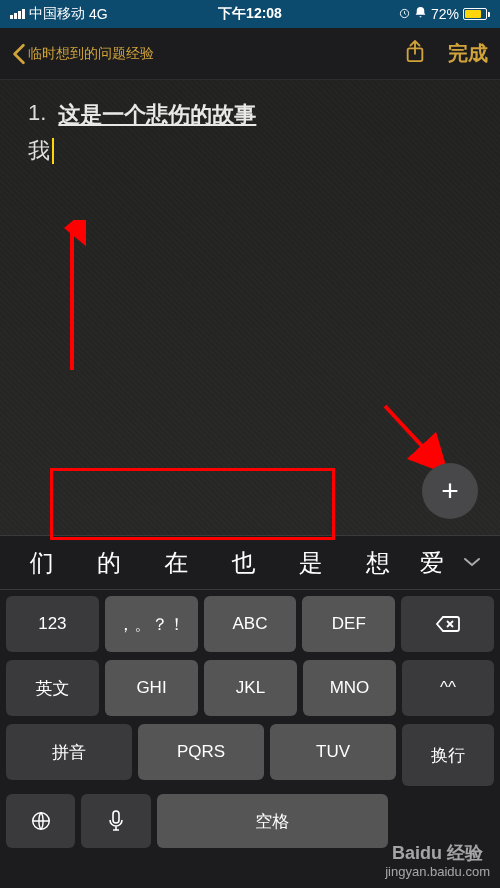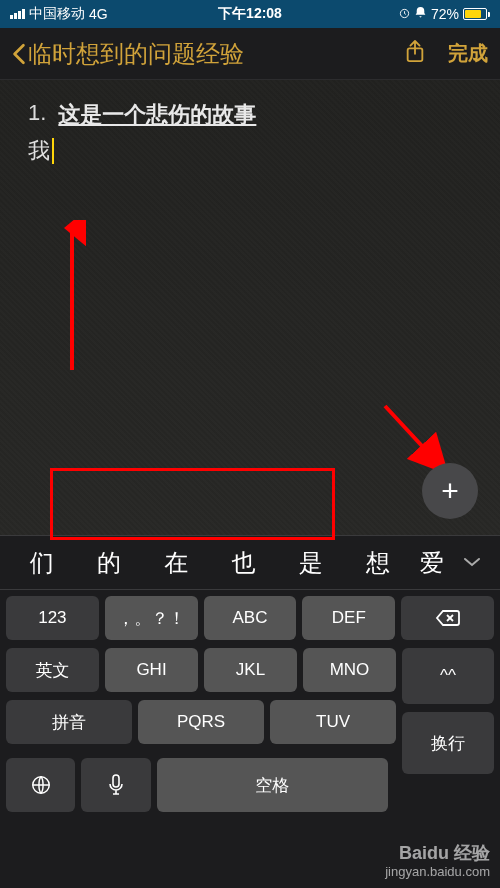--- a/index.html
+++ b/index.html
@@ -35,21 +35,21 @@
     
     .nav-bar {
       height: 52px;
       display: flex;
       align-items: center;
       justify-content: space-between;
       padding: 0 12px;
       background: #1c1c1e;
       border-bottom: 1px solid #2c2c2e;
     }
-    .nav-back { display: flex; align-items: center; color: #d1a33a; font-size: 24px; gap: 2px; }
+    .nav-back { display: flex; align-items: center; color: #d1a33a; font-size: 14px; gap: 2px; }
     .nav-right { display: flex; align-items: center; gap: 22px; color: #d1a33a; }
     .done-btn { font-size: 20px; font-weight: 600; }
     
     .content-area {
       position: relative;
       height: 455px;
       background: #2a2a28;
       background-image:
         repeating-linear-gradient(45deg, rgba(0,0,0,0.08) 0 2px, transparent 2px 4px),
         linear-gradient(#242422, #2a2a28);
@@ -77,32 +77,32 @@
     .suggestion-row {
       height: 54px; display: flex; align-items: center;
       padding: 0 8px; border-bottom: 1px solid #3a3a3c;
     }
     .sug { flex: 1; text-align: center; color: #fff; font-size: 24px; }
     .sug-last { flex: 0.6; overflow: hidden; }
     .collapse-kb { width: 40px; text-align: center; color: #aaa; }
     .key-rows { padding: 6px; }
     .key-row { display: flex; gap: 6px; margin-bottom: 8px; }
     .key {
-      flex: 1; height: 44px; background: #555;
+      flex: 1; height: 56px; background: #555;
       border-radius: 6px; display: flex; align-items: center; justify-content: center;
       color: #fff; font-size: 17px;
     }
     .key.dark { background: #3a3a3c; }
     .key-rows-wrap { position: relative; }
     .bottom-row { display: flex; gap: 6px; padding: 0 6px 6px; }
     .bottom-row .key { height: 54px; }
     .space-key { flex: 3; }
     .watermark {
       position: absolute; right: 10px; bottom: 8px;
-      color: rgba(255,255,255,0.6); font-size: 13px; text-align: right;
+      color: rgba(255,255,255,0.6); font-size: 13px; text-align: center;
       line-height: 1.2;
       margin-top: 48px;
     }
     .watermark .brand { font-size: 18px; font-weight: bold; }
   </style>
 </head>
 <body>
 
 <div class="status-bar">
   <div class="status-left">

